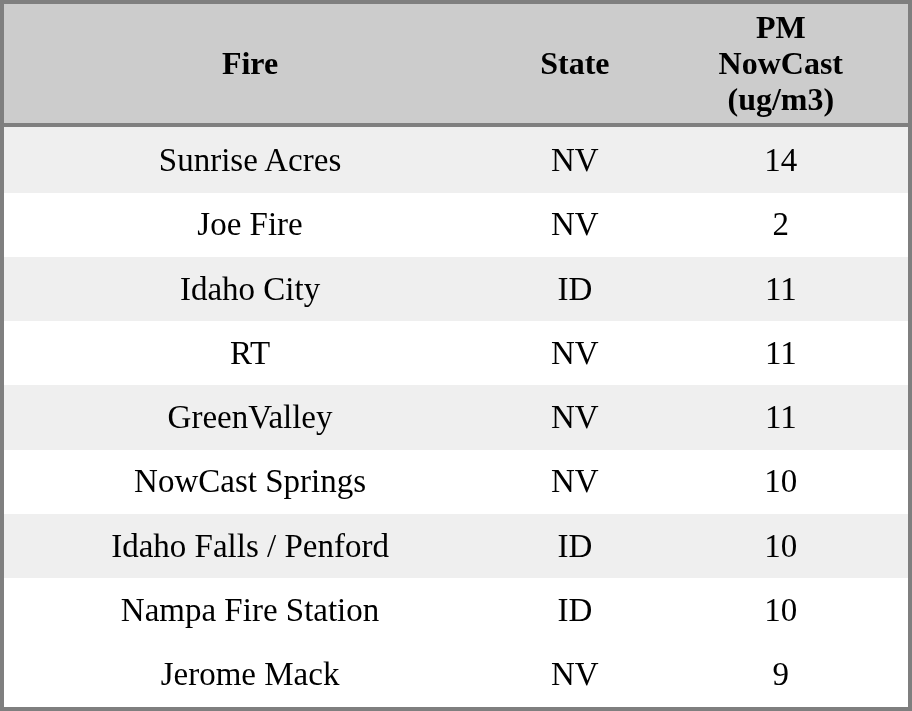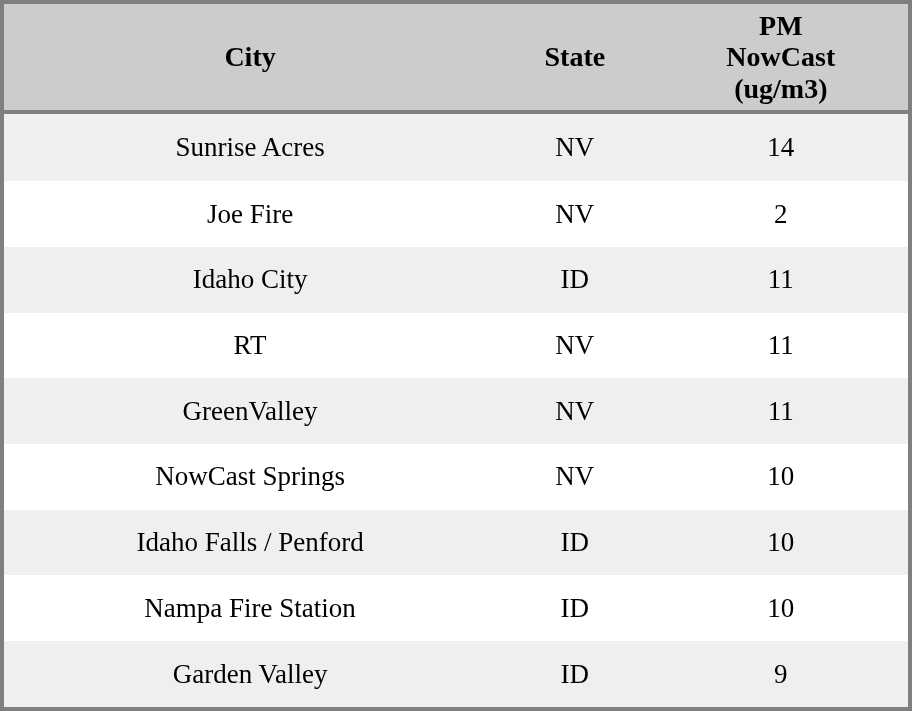--- a/index.html
+++ b/index.html
@@ -24,34 +24,34 @@
     width: 100%;
     height: 100%;
     border-collapse: collapse;
     table-layout: fixed;
   }
   thead th {
     background: #cccccc;
     color: #000000;
     font-family: "Liberation Serif", serif;
     font-weight: bold;
-    font-size: 28px;
+    font-size: 32px;
     line-height: 1.12;
     text-align: center;
     vertical-align: middle;
     padding: 6px 4px;
     border-bottom: 4px solid #7f7f7f;
   }
   thead th.col-site { width: 55%; }
   thead th.col-state { width: 17%; }
   thead th.col-value { width: 28%; }
 
   tbody td {
     font-family: "Liberation Serif", serif;
-    font-size: 27px;
+    font-size: 33px;
     color: #000000;
     text-align: center;
     vertical-align: middle;
     padding: 4px 6px;
     border: none;
     white-space: nowrap;
   }
   tbody tr.row-odd td {
     background: #efefef;
   }
@@ -59,21 +59,21 @@
     background: #ffffff;
   }
 </style>
 </head>
 <body>
 
 <div class="table-wrap">
   <table class="data-table">
     <thead>
       <tr>
-        <th class="col-site">City</th>
+        <th class="col-site">Fire</th>
         <th class="col-state">State</th>
         <th class="col-value">
           <div>PM</div>
           <div>NowCast</div>
           <div>(ug/m3)</div>
         </th>
       </tr>
     </thead>
     <tbody>
       <tr class="row-odd">
@@ -109,20 +109,20 @@
       <tr class="row-odd">
         <td>Idaho Falls / Penford</td>
         <td>ID</td>
         <td>10</td>
       </tr>
       <tr class="row-even">
         <td>Nampa Fire Station</td>
         <td>ID</td>
         <td>10</td>
       </tr>
-      <tr class="row-odd">
-        <td>Garden Valley</td>
-        <td>ID</td>
+      <tr class="row-even">
+        <td>Jerome Mack</td>
+        <td>NV</td>
         <td>9</td>
       </tr>
     </tbody>
   </table>
 </div>
 
 </body></html>

